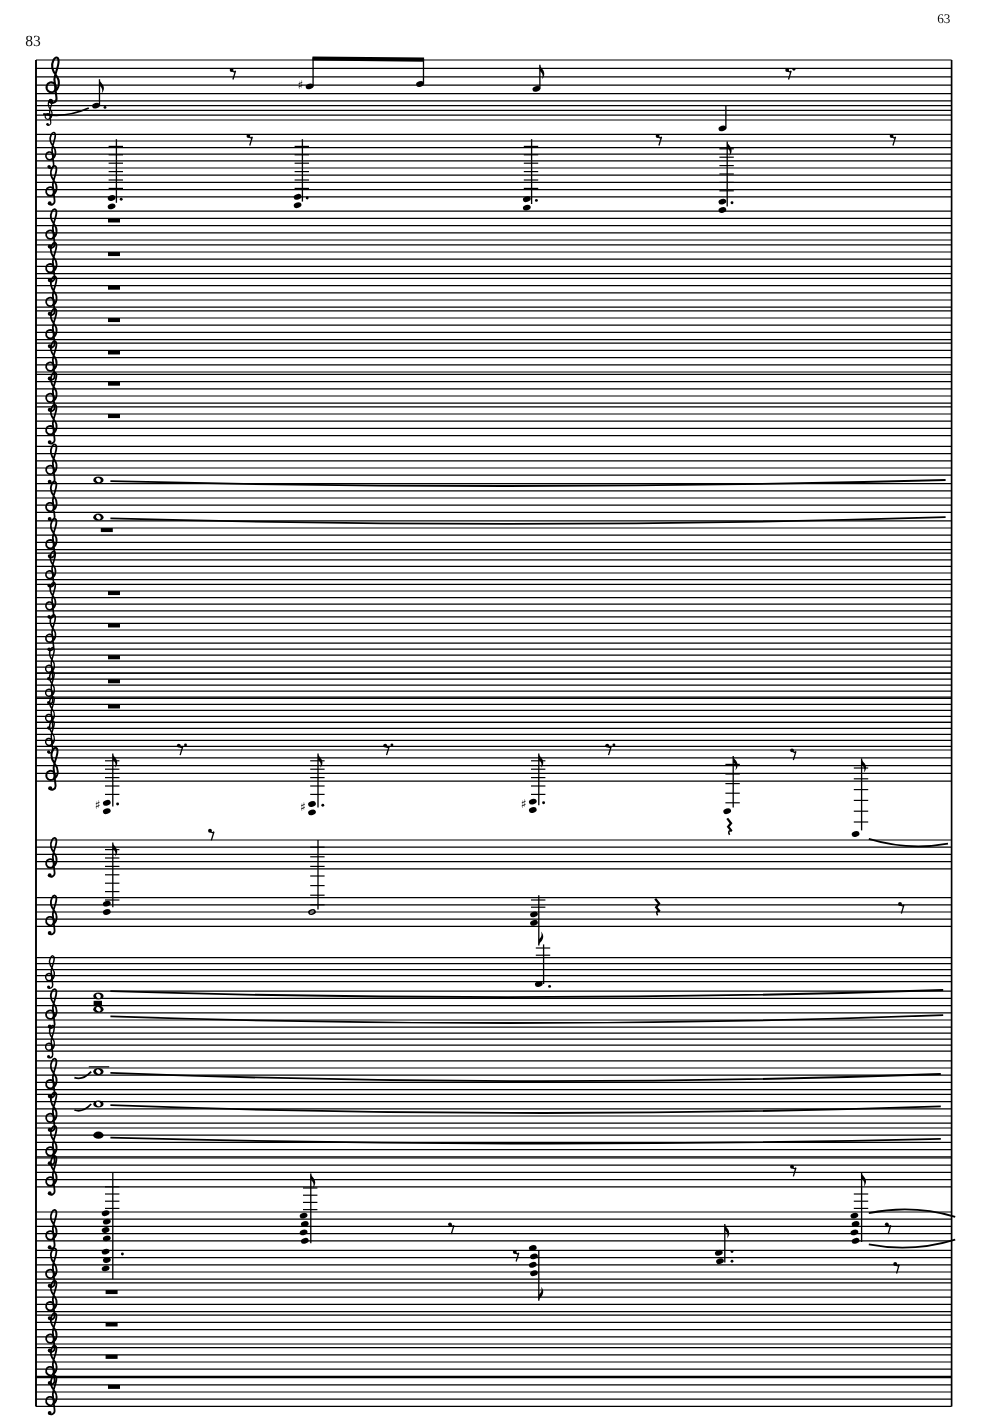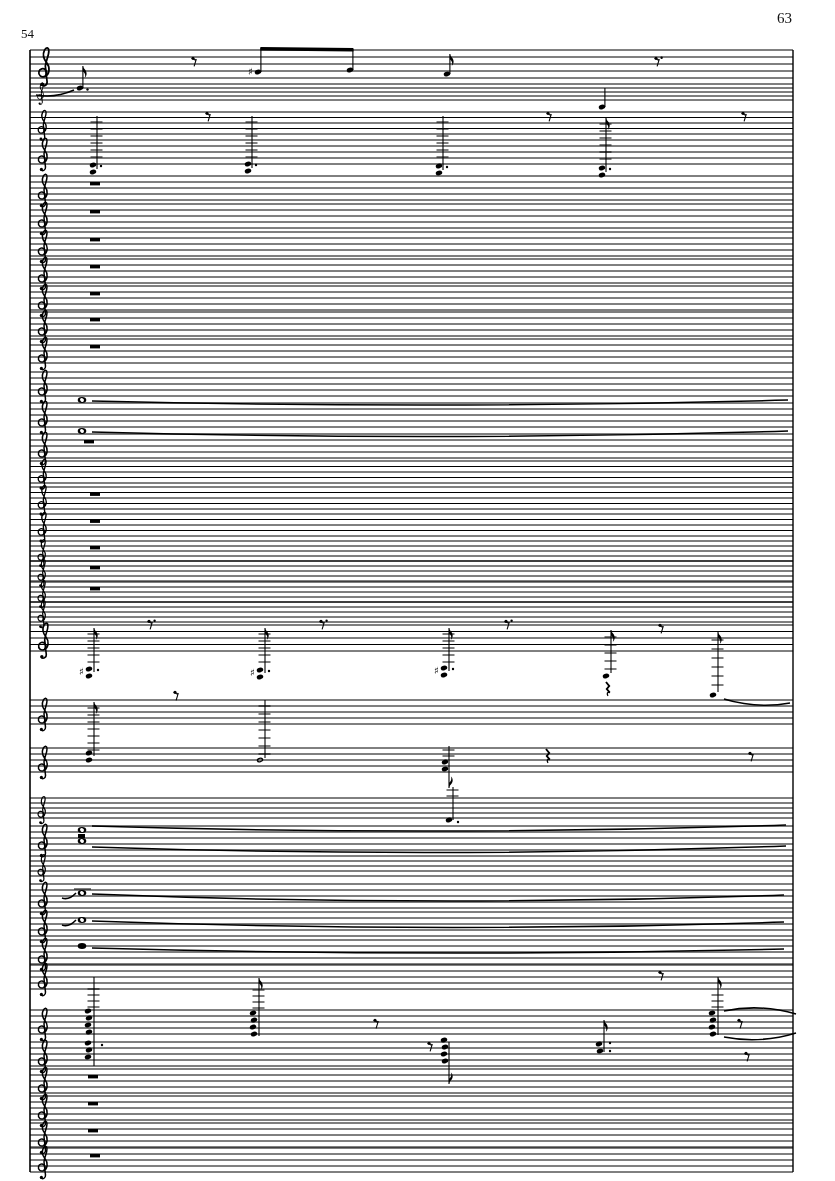--- a/index.html
+++ b/index.html
@@ -9,29 +9,29 @@
     background:#ffffff;
     font-family:"Liberation Serif", serif;
     overflow:hidden;
   }
   .measure-number{
     position:absolute;left:21px;top:26px;
     font-size:13px;color:#111;
   }
   .page-number{
     position:absolute;right:43px;top:10px;
-    font-size:15px;color:#111;
+    font-size:11px;color:#111;
   }
   svg{position:absolute;left:0;top:0;}
 </style>
 </head>
 <body>
 
 <div class="page">
-  <div class="measure-number">54</div>
+  <div class="measure-number">83</div>
   <div class="page-number">63</div>
   <svg id="score-svg" width="835" height="1181" viewBox="0 0 835 1181">
     <defs>
       <g id="gclef" fill="none" stroke="#000">
         <path stroke-width="1.5" d="M7.8,22.6 C11.6,20.8 12.4,15 9.2,11 C6.6,7.8 5.4,4.2 7.2,0.4 C8.8,-2.8 10.9,-2.2 11,0.8 C11.1,4.8 8.4,9.2 8,13.8 L9.5,27.2 C9.8,30.2 6.4,31.6 4.9,29.8"></path>
         <path stroke-width="1.5" d="M7.8,22.6 C4.4,24.2 1.9,21.4 2.5,18.6 C3.1,16 6.3,15.2 8.1,17 C9.2,18.2 9.4,20.4 7.8,22.6 Z"></path>
         <circle cx="5.4" cy="29.4" r="1.6" fill="#000" stroke="none"></circle>
       </g>
       <path id="flag-up" d="M0,0 C0.3,2.8 3.5,3.6 3.7,7.4 C3.8,9.6 2.5,11.2 1.8,11.8 C3.1,8.8 1.7,6.3 0,5.4 Z" fill="#000"></path>
       <path id="flag-down" d="M0,0 C0.3,-2.8 3.5,-3.6 3.7,-7.4 C3.8,-9.6 2.5,-11.2 1.8,-11.8 C3.1,-8.8 1.7,-6.3 0,-5.4 Z" fill="#000"></path>

